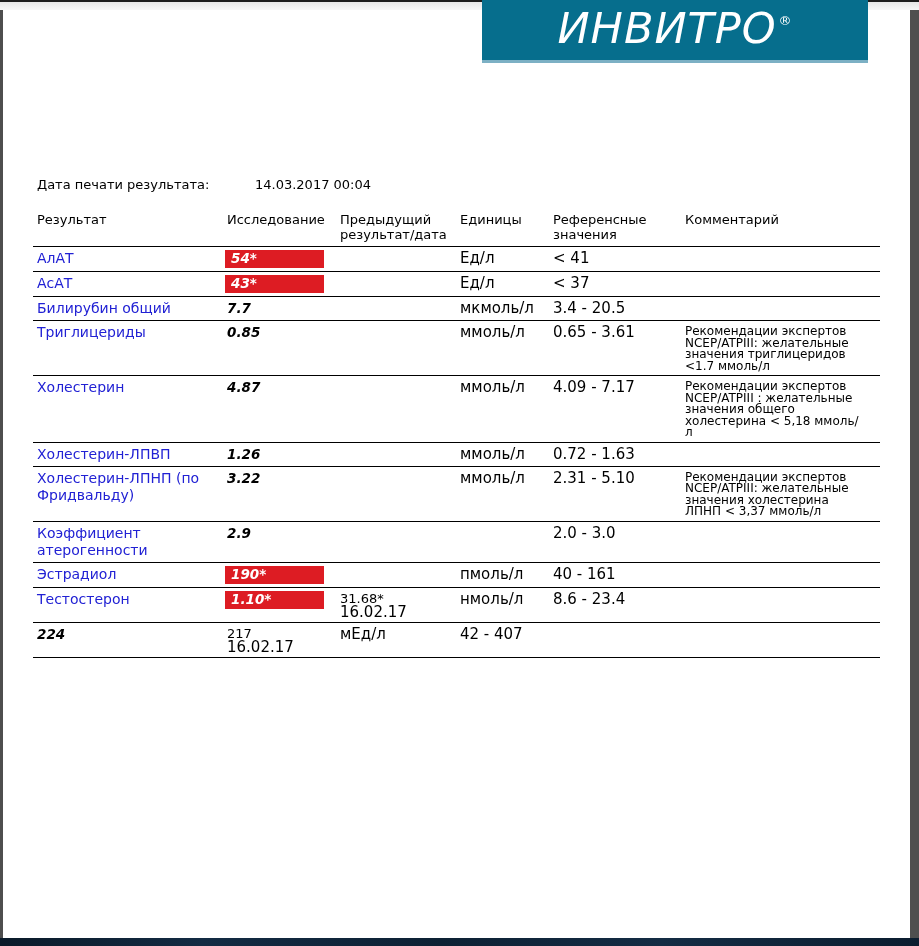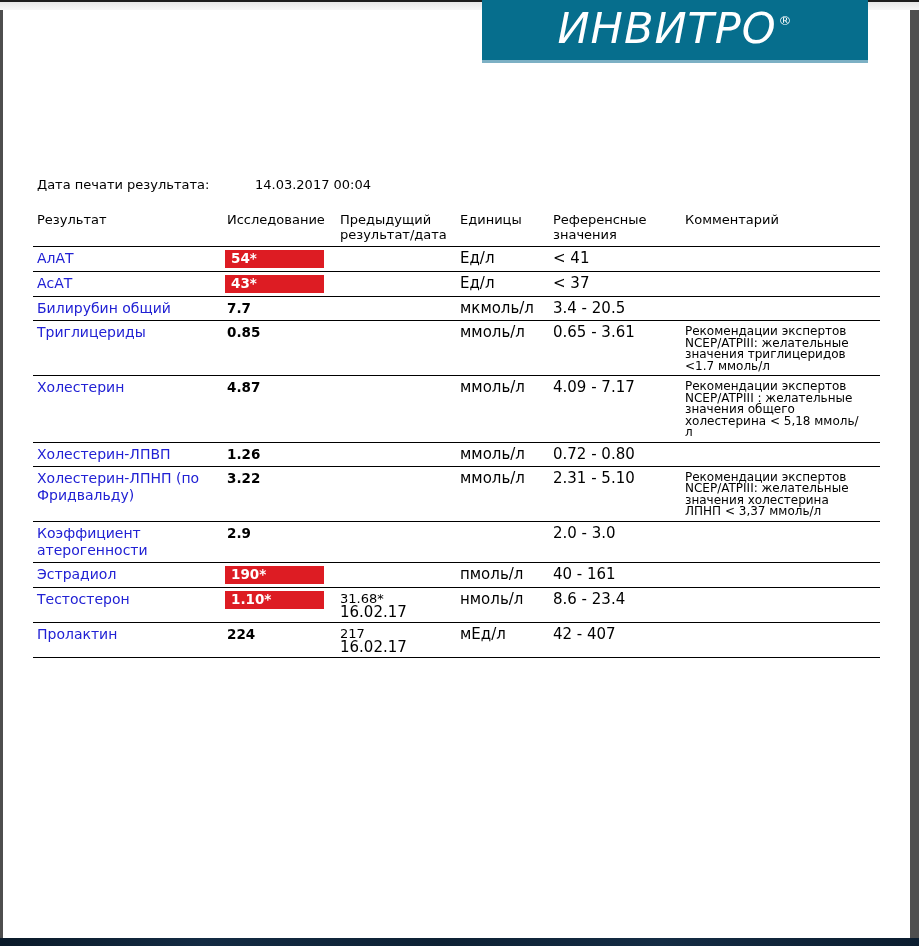--- a/index.html
+++ b/index.html
@@ -38,21 +38,21 @@
   .trow, .thead-row {
     display:grid;
     grid-template-columns:190px 113px 120px 93px 132px 1fr;
   }
   .thead-row { border-bottom:1.5px solid #000; }
   .trow { border-bottom:1.5px solid #000; }
   .hcell { font-size:13px; line-height:15px; padding:2px 6px 4px 4px; }
   .cell  { padding:3px 4px 3px 4px; min-height:21px; }
   .c-name { color:#2121d4; font-size:14px; line-height:17px; }
   .c-result { font-size:13.5px; font-weight:bold; line-height:16px; }
-  .result-val { display:inline-block; }
+  .result-val { display:inline-block;font-style:italic; }
   .result-val.flagged {
     background:#dd1c23; color:#ffffff;
     min-width:99px; margin-left:-2px;
     padding:1px 4px 2px 6px; line-height:15px;
   }
   .c-prev { font-size:13px; line-height:15px; }
   .prev-date { font-size:15px; line-height:13px; }
   .c-units, .c-ref { font-size:15px; line-height:16px; }
   .c-comment { font-size:12px; line-height:11.5px; padding-top:5px; padding-right:14px; }
 </style>
@@ -145,21 +145,21 @@
   </div>
 
   <div class="trow">
     <div class="cell c-name">Холестерин-ЛПВП</div>
     <div class="cell c-result"><span class="result-val">1.26</span></div>
     <div class="cell c-prev">
           <div class="prev-val"></div>
           <div class="prev-date"></div>
         </div>
     <div class="cell c-units">ммоль/л</div>
-    <div class="cell c-ref">0.72 - 0.80</div>
+    <div class="cell c-ref">0.72 - 1.63</div>
     <div class="cell c-comment"></div>
   </div>
 
   <div class="trow">
     <div class="cell c-name">Холестерин-ЛПНП (по Фридвальду)</div>
     <div class="cell c-result"><span class="result-val">3.22</span></div>
     <div class="cell c-prev">
           <div class="prev-val"></div>
           <div class="prev-date"></div>
         </div>
@@ -198,21 +198,20 @@
     <div class="cell c-prev">
           <div class="prev-val">31.68*</div>
           <div class="prev-date">16.02.17</div>
         </div>
     <div class="cell c-units">нмоль/л</div>
     <div class="cell c-ref">8.6 - 23.4</div>
     <div class="cell c-comment"></div>
   </div>
 
   <div class="trow">
-    <div class="cell c-name">Пролактин</div>
     <div class="cell c-result"><span class="result-val">224</span></div>
     <div class="cell c-prev">
           <div class="prev-val">217</div>
           <div class="prev-date">16.02.17</div>
         </div>
     <div class="cell c-units">мЕд/л</div>
     <div class="cell c-ref">42 - 407</div>
     <div class="cell c-comment"></div>
   </div>
 </div>

